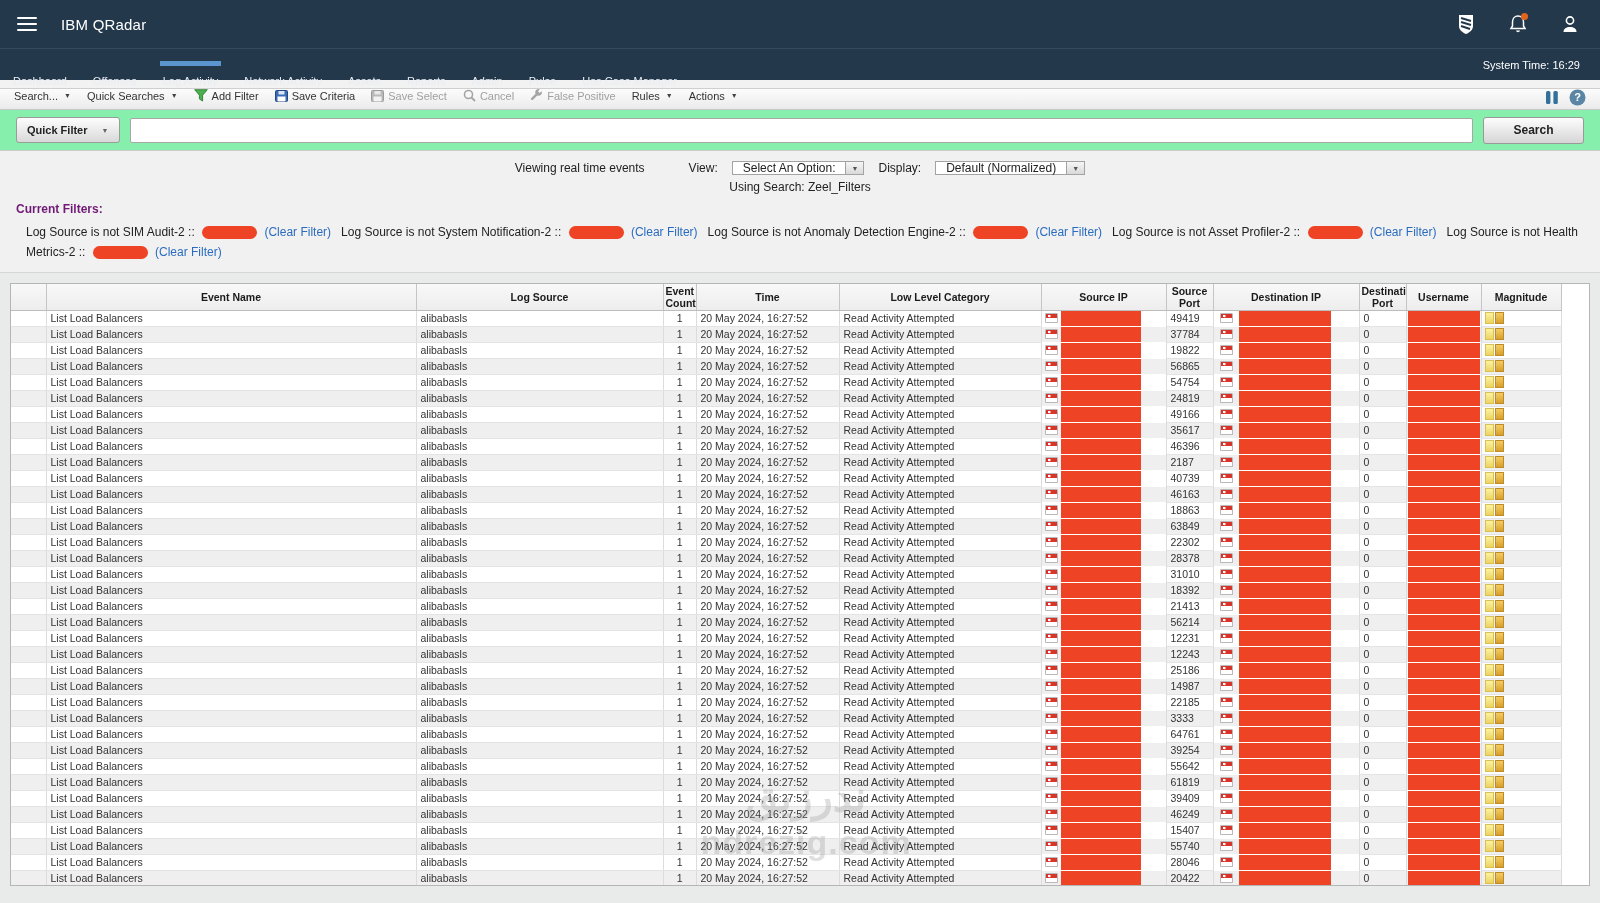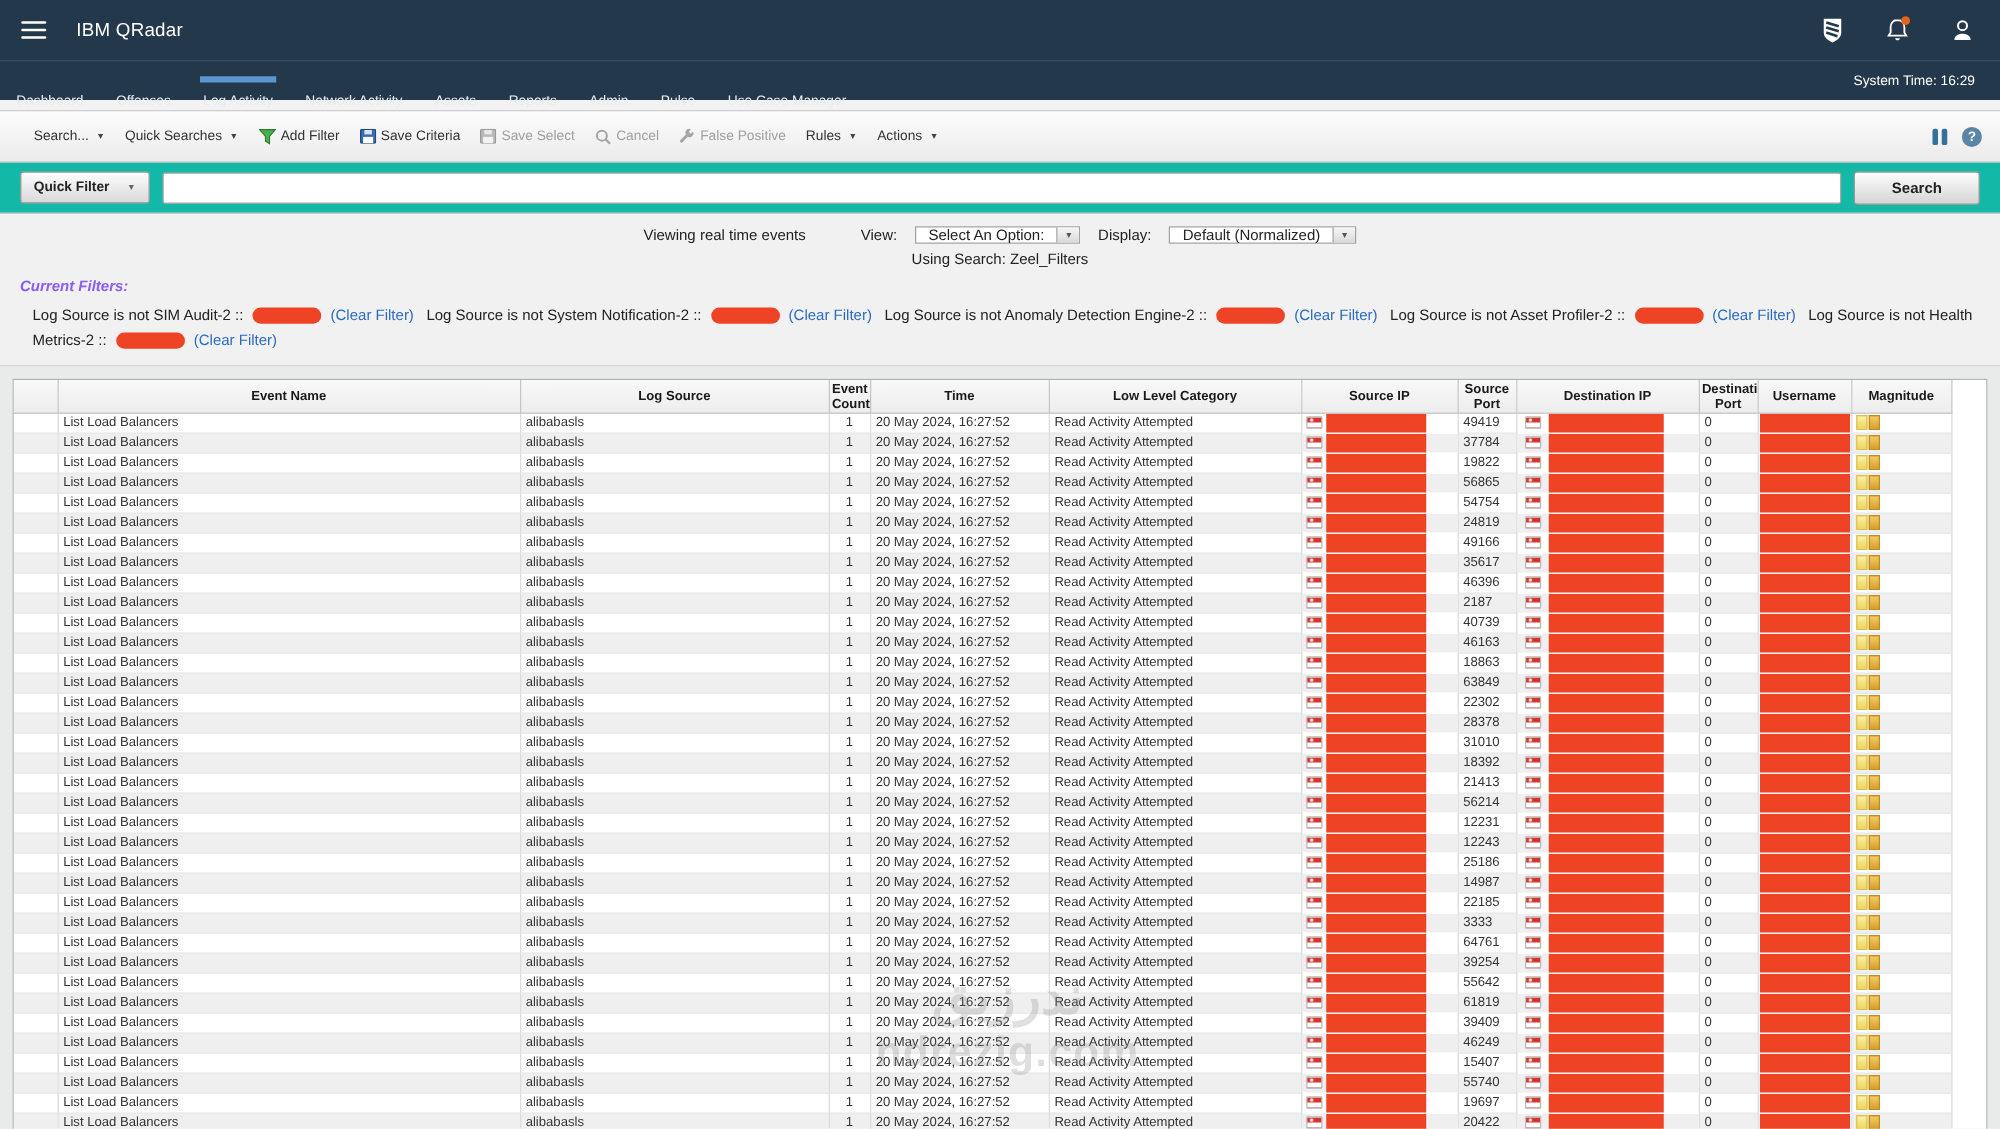--- a/index.html
+++ b/index.html
@@ -16,31 +16,31 @@
   .bell-dot { position:absolute; top:1px; right:2px; width:7px; height:7px; border-radius:50%; background:#e4631d; }
 
   
   .nav-bar { height:32px; background:#24384c; border-top:1px solid #35495c; display:flex; align-items:center; position:relative; }
   .tab { position:relative; color:#e8edf2; font-size:11px; padding:0 13px; height:32px; display:flex; align-items:center; cursor:pointer; }
   .tab.active::before { content:""; position:absolute; top:-4px; left:10px; right:10px; height:5px; background:#5a95cf; }
   .system-time { position:absolute; right:20px; color:#fff; font-size:11px; }
 
   
   .gap-strip { height:8px; background:#f2f2f2; }
-  .toolbar { height:42px; background:linear-gradient(180deg,#fcfcfc,#ebebeb);
+  .toolbar { height:22px; background:linear-gradient(180deg,#fcfcfc,#ebebeb);
     border-top:1px solid #cfcfcf; border-bottom:1px solid #c6c6c6;
-    display:flex; align-items:center; padding:0 27px; position:relative; }
+    display:flex; align-items:flex-start; padding:0 14px; position:relative; }
   .tb-item { display:flex; align-items:center; gap:4px; font-size:11px; color:#333;
     margin-right:16px; cursor:pointer; white-space:nowrap; }
   .tb-item.disabled { color:#a0a0a0; cursor:default; }
   .caret { font-size:7px; color:#444; margin-left:2px; }
   .tb-right { position:absolute; right:14px; display:flex; align-items:center; gap:10px; }
 
   
-  .qf-row { height:41px; background:#14b8a6; border-bottom:1px solid #c9c9c9;
+  .qf-row { height:41px; background:#86efac; border-bottom:1px solid #c9c9c9;
     display:flex; align-items:center; padding:0 16px; gap:10px; }
   .qf-btn { height:26px; min-width:104px; background:linear-gradient(180deg,#fdfdfd,#d9d9d9);
     border:1px solid #9b9b9b; border-radius:3px; display:flex; align-items:center;
     font-size:11px; font-weight:bold; color:#222; padding:0 6px 0 10px; cursor:pointer; }
   .qf-btn .caret { margin-left:14px; color:#666; }
   .qf-input { flex:1; height:25px; border:1px solid #a7a7a7; border-radius:2px; background:#fff;
     font-size:12px; padding:0 6px; font-family:"Liberation Sans",sans-serif; }
   .search-btn { height:27px; width:101px; background:linear-gradient(180deg,#fdfdfd,#d5d5d5);
     border:1px solid #999; border-radius:3px; font-size:12px; font-weight:bold; color:#222;
     cursor:pointer; font-family:"Liberation Sans",sans-serif; }
@@ -50,21 +50,21 @@
   .view-row { display:flex; align-items:center; justify-content:center; gap:14px; padding-top:10px; font-size:12px; color:#222; }
   .view-status { margin-right:30px; }
   .sel { display:flex; align-items:center; height:14px; border:1px solid #a3a3a3; background:#fff; cursor:pointer; }
   .sel .sel-text { font-size:12px; color:#222; padding:0 10px; min-width:108px; }
   .sel .sel-btn { width:18px; height:100%; background:linear-gradient(180deg,#f6f6f6,#d9d9d9);
     border-left:1px solid #a3a3a3; display:flex; align-items:center; justify-content:center;
     font-size:7px; color:#555; }
   .using-search { text-align:center; font-size:12px; color:#222; padding:5px 0 2px 0; }
 
   .filters-block { padding:6px 16px 4px 16px; }
-  .filters-heading { font-size:12px; font-weight:bold; color:#8b5cf6; margin-bottom:6px;font-style:italic; }
+  .filters-heading { font-size:12px; font-weight:bold; color:#701a75; margin-bottom:6px; }
   .filters-flow { font-size:12px; color:#222; line-height:20px; padding-left:10px; }
   .redact-pill { display:inline-block; width:55px; height:13px; background:#ee4325;
     border-radius:7px; vertical-align:middle; margin:0 4px; }
   .clear-link { color:#2a6cc0; cursor:pointer; margin-right:10px; }
 
   
   .table-wrap { margin:10px 10px 0 10px; height:603px; overflow:hidden;
     background:#fff; border:1px solid #b5b5b5; position:relative; }
   table { border-collapse:collapse; table-layout:fixed; width:1548px; }
   th { height:26px; background:linear-gradient(180deg,#f8f8f8,#ededed);
@@ -1213,21 +1213,21 @@
     <td class="c-sel"></td>
     <td class="c-event">List Load Balancers</td>
     <td class="c-source">alibabasls</td>
     <td class="c-count">1</td>
     <td class="c-time">20 May 2024, 16:27:52</td>
     <td class="c-cat">Read Activity Attempted</td>
     <td class="c-ip c-sip">
       <span class="flag"></span>
       <span class="rblock"></span>
     </td>
-    <td class="c-port c-sport">19697</td>
+    <td class="c-port c-sport">28046</td>
     <td class="c-ip c-dip">
       <span class="flag"></span>
       <span class="rblock"></span>
     </td>
     <td class="c-port c-dport">0</td>
     <td class="c-user">
       <span class="rblock"></span>
     </td>
     <td class="c-mag">
       <span class="magbars">

